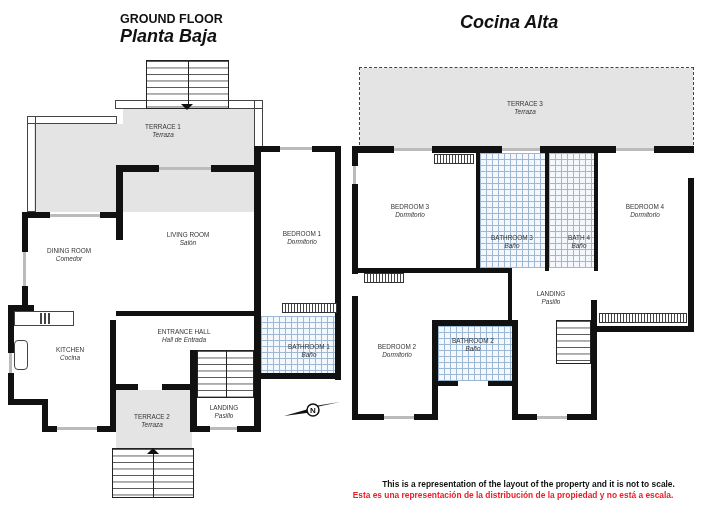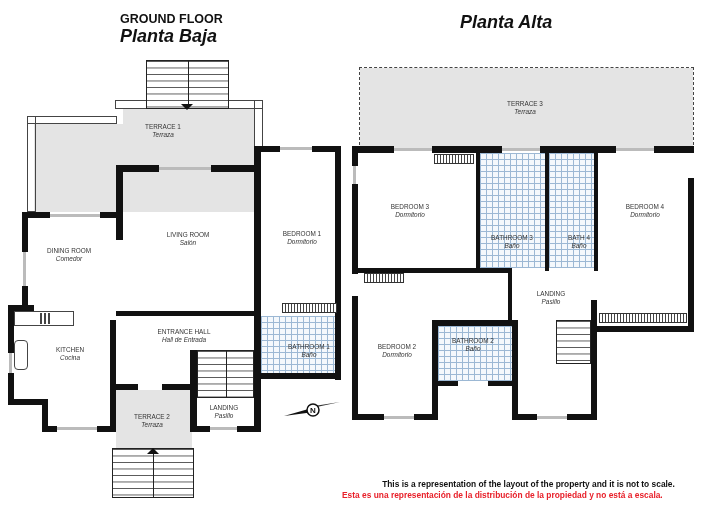--- a/index.html
+++ b/index.html
@@ -15,32 +15,32 @@
     background-image:linear-gradient(#9cb8d4 1px,transparent 1px),linear-gradient(90deg,#9cb8d4 1px,transparent 1px);
     background-size:6px 6px;}
   .win{position:absolute;background:#bbb;}
   .label{position:absolute;text-align:center;color:#333;font-size:6.4px;line-height:8px;white-space:nowrap;transform:translateX(-50%);}
   .label .en{display:block;}
   .label .es{display:block;font-style:italic;}
   .stairs{position:absolute;border:1.5px solid #222;box-sizing:border-box;
     background-image:linear-gradient(#555 1px,transparent 1px);background-size:100% 6.5px;background-color:#fff;}
   .stairs .mid{position:absolute;left:50%;top:0;bottom:0;width:1px;background:#222;}
   .note1{position:absolute;left:352px;width:353px;text-align:center;top:479px;font-size:8.4px;font-weight:bold;color:#111;}
-  .note2{position:absolute;left:342px;width:342px;text-align:left;top:490px;font-size:8.4px;font-weight:bold;color:#e8202a;}
+  .note2{position:absolute;left:342px;width:342px;text-align:center;top:490px;font-size:8.4px;font-weight:bold;color:#e8202a;}
   .wardrobe{position:absolute;border:1px solid #333;box-sizing:border-box;background:repeating-linear-gradient(90deg,#fff 0 2px,#444 2px 3px);}
 </style>
 </head>
 <body>
 
 <div class="title" style="left:120px;width:130px;top:12px;">
   <span class="t1">GROUND FLOOR</span>
   <span class="t2">Planta Baja</span>
 </div>
 <div class="title" style="left:460px;width:130px;top:12px;">
-  <span class="t2">Planta Alta</span>
+  <span class="t2">Cocina Alta</span>
 </div>
 
 <div>
 
   <div class="terrace" style="left:34px;top:124px;width:220px;height:88px;"></div>
   <div class="terrace" style="left:123px;top:108px;width:131px;height:18px;"></div>
   <div class="thin" style="left:27px;top:116px;width:9px;height:96px;"></div>
   <div class="thin" style="left:27px;top:116px;width:90px;height:8px;"></div>
   <div class="thin" style="left:115px;top:100px;width:148px;height:9px;"></div>
   <div class="thin" style="left:254px;top:100px;width:9px;height:48px;"></div>

